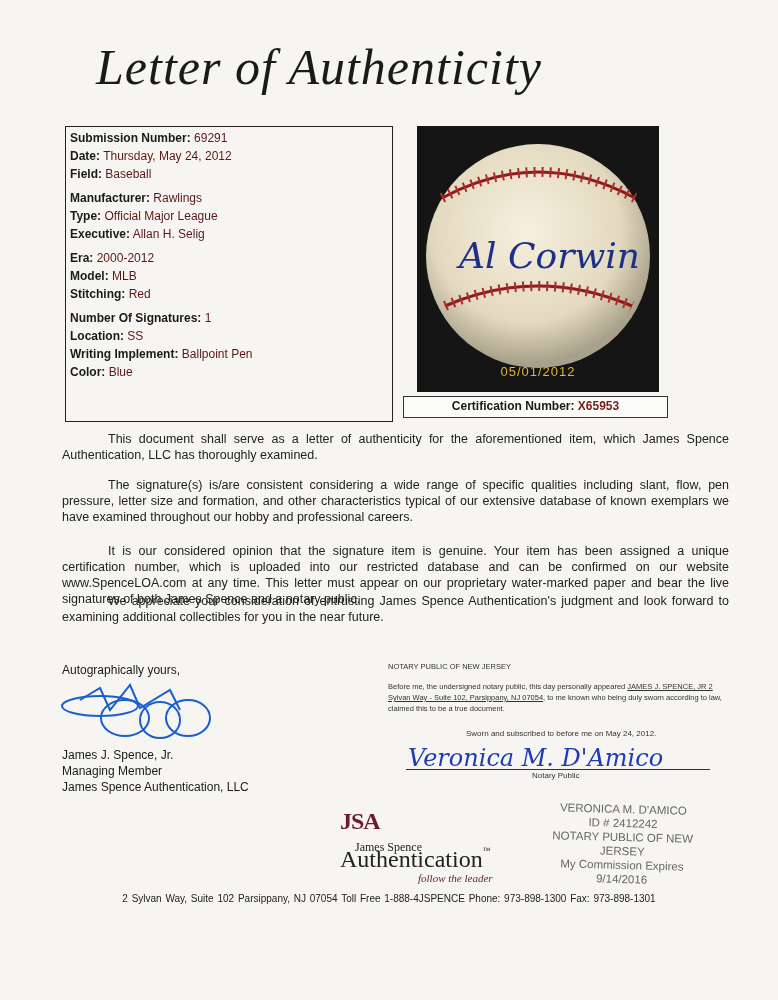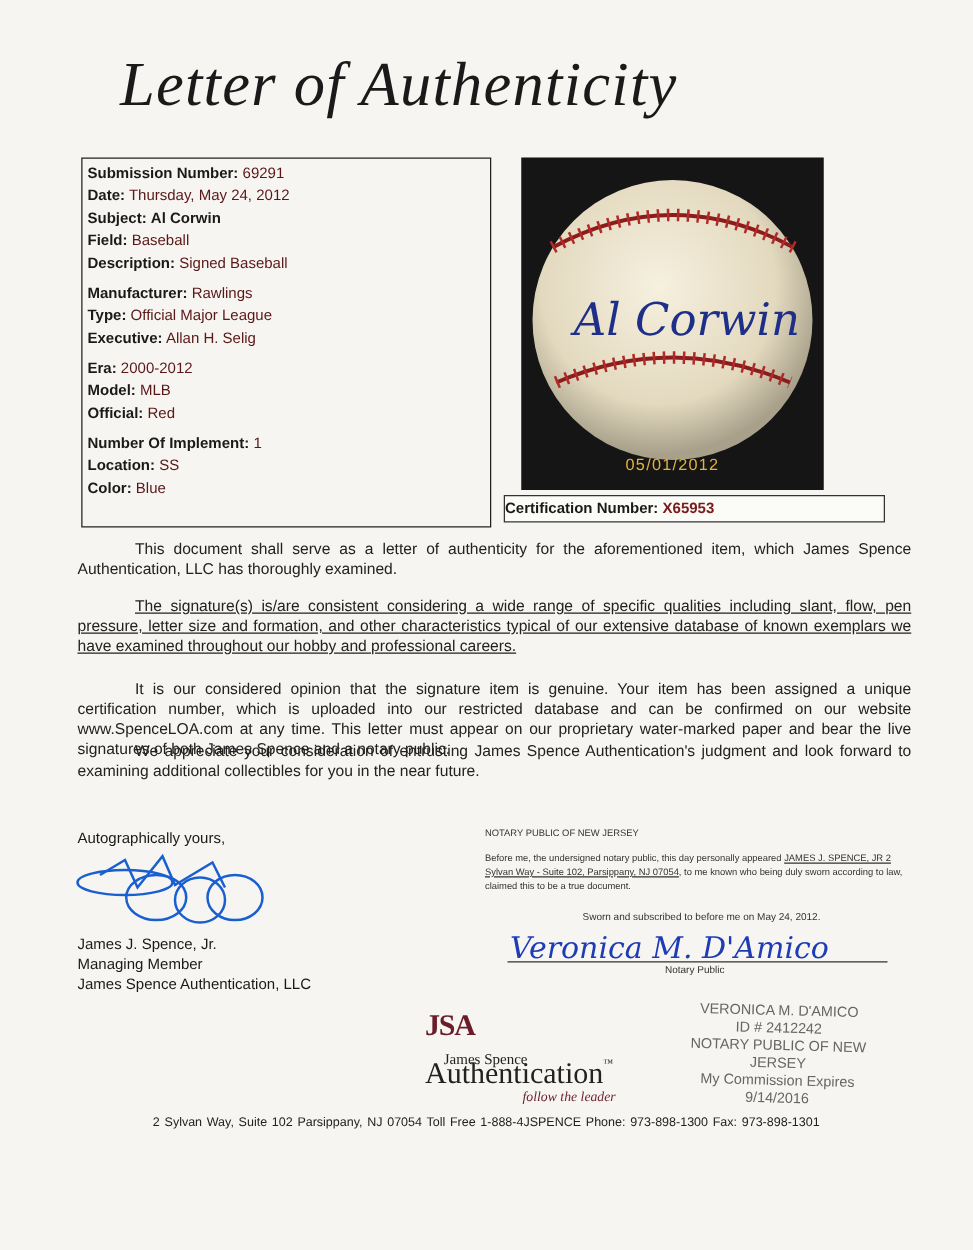--- a/index.html
+++ b/index.html
@@ -6,21 +6,21 @@
   body{width:778px;height:1000px;background:#f6f5f1;position:relative;overflow:hidden;font-family:"Liberation Sans",sans-serif;color:#1a1a1a;}
   .title{position:absolute;left:0;width:638px;top:38px;text-align:center;font-family:"Liberation Serif",serif;font-style:italic;font-size:50px;color:#1a1a1a;letter-spacing:1px;}
   .info-box{position:absolute;left:65px;top:126px;width:328px;height:296px;border:1.5px solid #222;box-sizing:border-box;padding:2px 4px;font-size:12px;line-height:18px;}
   .info-row{white-space:nowrap;}
   .info-row b{font-weight:bold;color:#1a1a1a;}
   .info-row .v{color:#5a1717;}
   .info-row .v.bold{font-weight:bold;color:#1a1a1a;}
   .gap{height:6px;}
   .photo{position:absolute;left:417px;top:126px;width:242px;height:266px;background:#151515;overflow:hidden;}
   .photo-date{position:absolute;left:0;width:100%;top:238px;text-align:center;color:#e3b23c;font-size:13px;letter-spacing:1px;}
-  .cert{position:absolute;left:403px;top:396px;width:305px;height:22px;border:1.5px solid #333;box-sizing:border-box;text-align:left;font-size:12px;font-weight:bold;line-height:19px;background:#fbfbf8;}
+  .cert{position:absolute;left:403px;top:396px;width:265px;height:22px;border:1.5px solid #333;box-sizing:border-box;text-align:center;font-size:12px;font-weight:bold;line-height:19px;background:#fbfbf8;}
   .cert .v{color:#7a1a1a;}
   .body{position:absolute;left:62px;width:667px;font-family:"Liberation Sans",sans-serif;font-size:12.5px;line-height:16px;text-align:justify;color:#222;}
   .body p{margin:0;text-indent:46px;}
   .closing{position:absolute;left:62px;top:663px;font-size:12px;}
   .sig-lines{position:absolute;left:62px;top:747px;font-size:12px;line-height:16px;}
   .notary{position:absolute;left:388px;top:661px;width:340px;font-size:7.5px;line-height:11px;color:#333;}
   .notary .hdr{margin-bottom:9px;}
   .notary u{text-decoration:underline;}
   .sworn{position:absolute;left:466px;top:729px;font-size:8px;color:#333;}
   .notary-line{position:absolute;left:406px;top:769px;width:304px;border-top:1px solid #333;}
@@ -35,34 +35,33 @@
   .footer{position:absolute;left:0;width:778px;top:893px;text-align:center;font-size:10px;color:#222;word-spacing:1px;}
 </style>
 </head>
 <body>
 
 <div class="title">Letter of Authenticity</div>
 
 <div class="info-box">
   <div class="info-row"><b>Submission Number:</b> <span class="v">69291</span></div>
   <div class="info-row"><b>Date:</b> <span class="v">Thursday, May 24, 2012</span></div>
-  <div class="info-row"><b>Subject:</b> <span class="v bold">Al Corwin</span></div>
   <div class="info-row"><b>Field:</b> <span class="v">Baseball</span></div>
-  <div class="info-row"><b>Description:</b> <span class="v">Signed Baseball</span></div>
   <div class="gap"></div>
   <div class="info-row"><b>Manufacturer:</b> <span class="v">Rawlings</span></div>
   <div class="info-row"><b>Type:</b> <span class="v">Official Major League</span></div>
   <div class="info-row"><b>Executive:</b> <span class="v">Allan H. Selig</span></div>
   <div class="gap"></div>
   <div class="info-row"><b>Era:</b> <span class="v">2000-2012</span></div>
   <div class="info-row"><b>Model:</b> <span class="v">MLB</span></div>
-  <div class="info-row"><b>Official:</b> <span class="v">Red</span></div>
+  <div class="info-row"><b>Stitching:</b> <span class="v">Red</span></div>
   <div class="gap"></div>
-  <div class="info-row"><b>Number Of Implement:</b> <span class="v">1</span></div>
+  <div class="info-row"><b>Number Of Signatures:</b> <span class="v">1</span></div>
   <div class="info-row"><b>Location:</b> <span class="v">SS</span></div>
+  <div class="info-row"><b>Writing Implement:</b> <span class="v">Ballpoint Pen</span></div>
   <div class="info-row"><b>Color:</b> <span class="v">Blue</span></div>
 </div>
 
 <div class="photo">
   <svg width="242" height="266" viewBox="0 0 242 266">
     <defs>
       <radialGradient id="ballg" cx="45%" cy="38%" r="60%">
         <stop offset="0%" stop-color="#f6f0df"></stop>
         <stop offset="70%" stop-color="#e3d9bf"></stop>
         <stop offset="100%" stop-color="#a8a08a"></stop>
@@ -78,21 +77,21 @@
   <div class="photo-date">05/01/2012</div>
 </div>
 
 <div class="cert">
   <span>Certification Number:</span> <span class="v">X65953</span>
 </div>
 
 <div class="body" style="top:431px;">
     <p>This document shall serve as a letter of authenticity for the aforementioned item, which James Spence Authentication, LLC has thoroughly examined.</p>
   </div>
-<div class="body" style="top:477px;text-decoration:underline;">
+<div class="body" style="top:477px;">
     <p>The signature(s) is/are consistent considering a wide range of specific qualities including slant, flow, pen pressure, letter size and formation, and other characteristics typical of our extensive database of known exemplars we have examined throughout our hobby and professional careers.</p>
   </div>
 <div class="body" style="top:543px;">
     <p>It is our considered opinion that the signature item is genuine. Your item has been assigned a unique certification number, which is uploaded into our restricted database and can be confirmed on our website www.SpenceLOA.com at any time. This letter must appear on our proprietary water-marked paper and bear the live signatures of both James Spence and a notary public.</p>
   </div>
 <div class="body" style="top:593px;">
     <p>We appreciate your consideration of entrusting James Spence Authentication's judgment and look forward to examining additional collectibles for you in the near future.</p>
   </div>
 
 <div class="closing">Autographically yours,</div>

